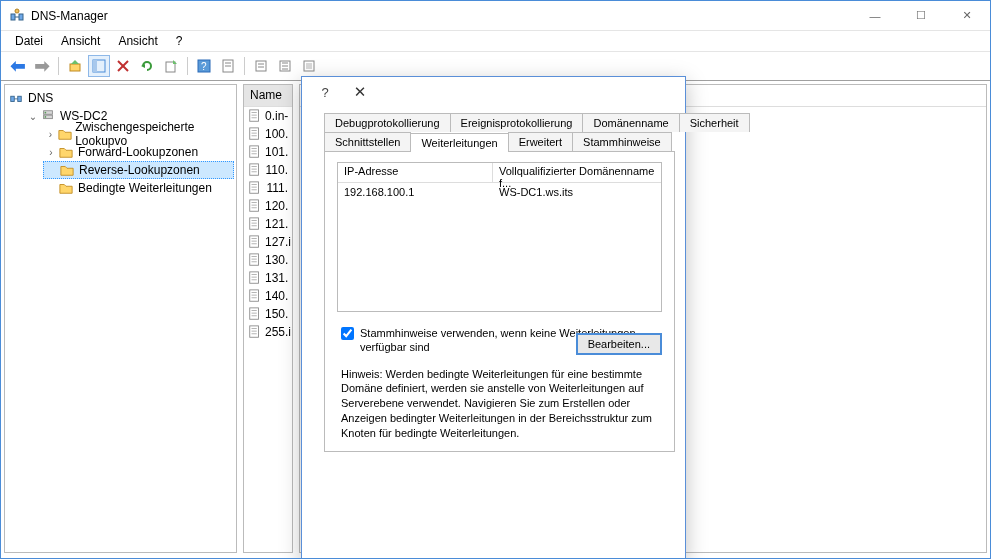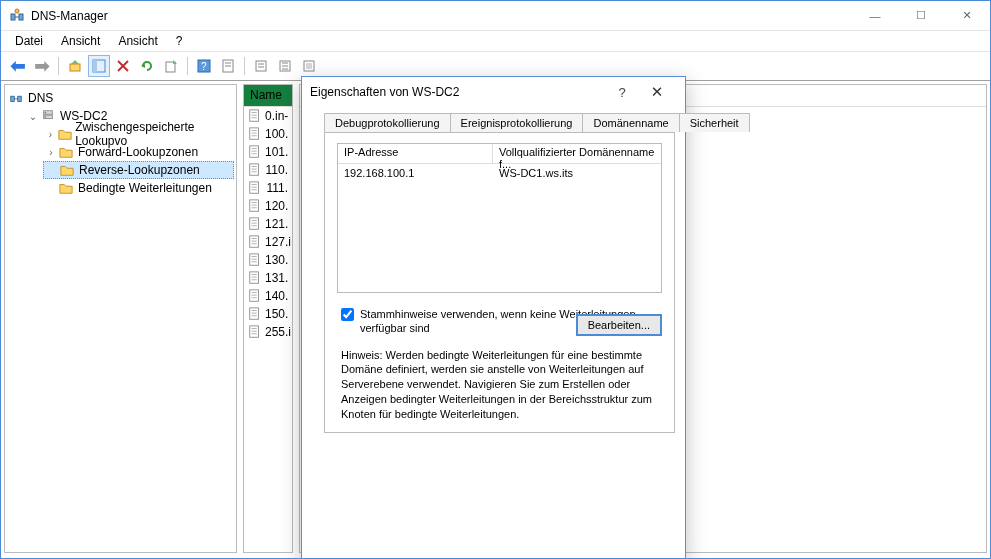--- a/index.html
+++ b/index.html
@@ -91,21 +91,21 @@
   .tree-toggle {
     width: 12px; text-align: center; color: #666;
     font-size: 10px; margin-right: 2px;
   }
   .tree-icon { width: 16px; margin-right: 3px; display: inline-flex; }
   .tree-label {}
   .tree-children { padding-left: 18px; }
   .folder-icon svg, .dns-icon svg, .server-icon svg, .zone-icon svg { width: 14px; height: 14px; }
   
   .list-header {
-    background: #15803d;
+    background: #e5e5e5;
     border-bottom: 1px solid #ddd;
     padding: 3px 6px;
     font-size: 12px;
     height: 22px;
   }
   .list-items { padding: 0; }
   .list-item {
     display: flex; align-items: center;
     height: 18px; padding: 0 4px;
     font-size: 12px;
@@ -615,32 +615,37 @@
         <div class="right-row">
           <div class="right-cell">Nicht signiert</div>
           <div class="right-cell"></div>
         </div>
       </div>
   </div>
 </div>
 
 <div class="dialog">
   <div class="dialog-titlebar">
-    <span class="dialog-title">Eigenschaften von WS-DC2</span>
     <span class="dialog-help">?</span>
     <span class="dialog-close">✕</span>
   </div>
   <div class="dialog-body">
 
     <div class="tabs-row" id="tabs-row1">
         <div class="tab">Debugprotokollierung</div>
         <div class="tab">Ereignisprotokollierung</div>
         <div class="tab">Domänenname</div>
         <div class="tab">Sicherheit</div>
       </div>
+    <div class="tabs-row" id="tabs-row2">
+        <div class="tab">Schnittstellen</div>
+        <div class="tab active">Weiterleitungen</div>
+        <div class="tab">Erweitert</div>
+        <div class="tab">Stammhinweise</div>
+      </div>
     <div class="tab-panel">
 
       <div class="forward-table">
         <div class="forward-header">
           <div>IP-Adresse</div>
           <div>Vollqualifizierter Domänenname f...</div>
         </div>
         <div class="forward-row">
           <div>192.168.100.1</div>
           <div>WS-DC1.ws.its</div>

